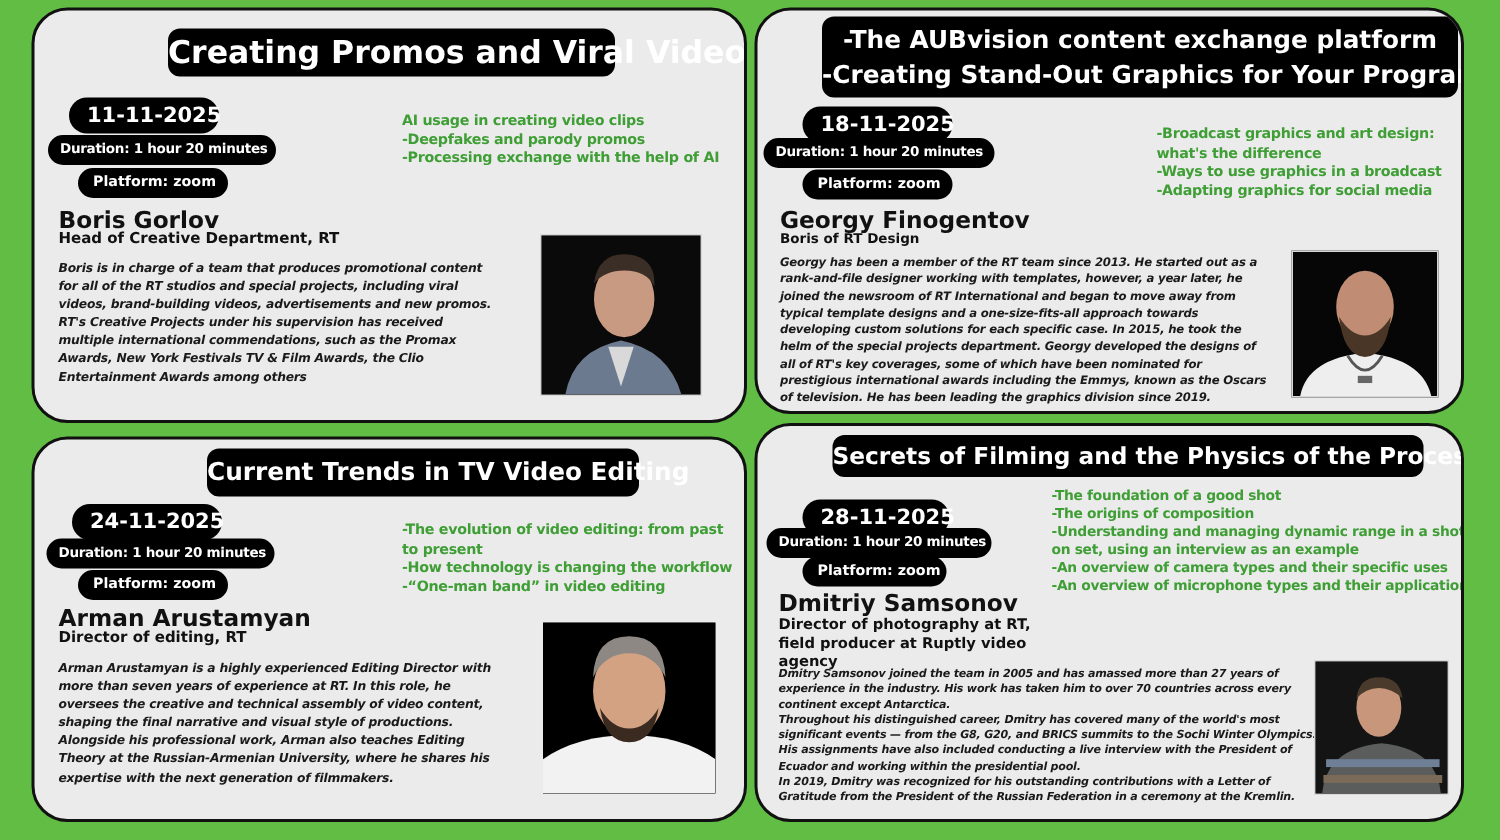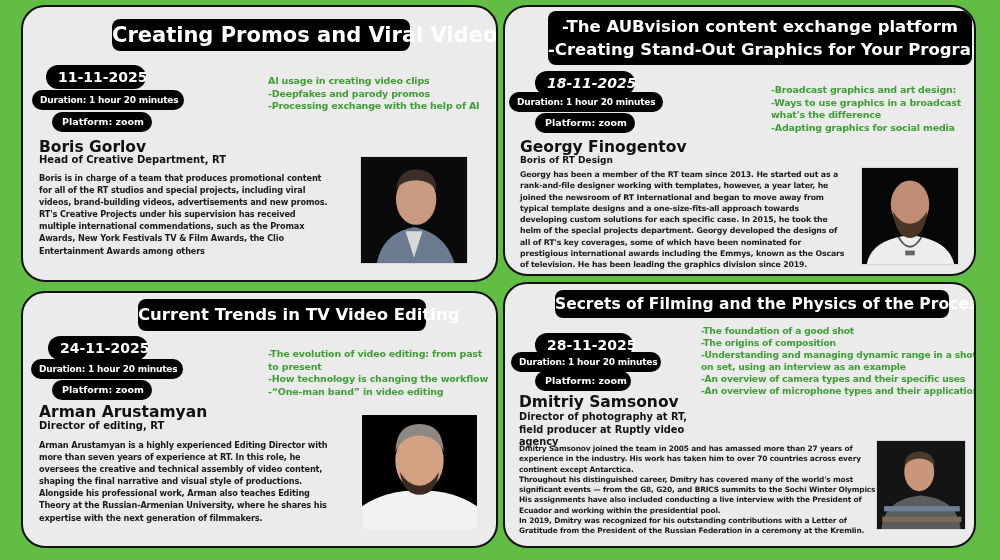--- a/index.html
+++ b/index.html
@@ -50,20 +50,21 @@
   .topics div { white-space: nowrap; }
   .name { position: absolute; font-weight: bold; font-size: 15.5px; line-height: 18px; white-space: nowrap; }
   .role { position: absolute; font-weight: bold; font-size: 10px; line-height: 12.5px; }
   .bio {
     position: absolute;
     font-weight: bold;
     font-size: 8.2px;
     line-height: 12.1px;
     color: #1a1a1a;
     letter-spacing: -0.15px;
+    font-style: italic;
   }
   .bio p { margin: 0; }
   .photo {
     position: absolute;
     background: #000;
     border: 1px solid #d8d8d8;
     overflow: hidden;
   }
   .photo svg { width: 100%; height: 100%; display: block; }
 </style>
@@ -96,27 +97,27 @@
       <path d="M33 30 Q36 10 55 12 Q72 14 71 32 Q66 22 52 22 Q40 22 33 30 Z" fill="#3b2e26"></path>
     </svg>
   </div>
 </div>
 
 <div class="card" style="left:503px;top:5px;width:473px;height:271px;">
   <div class="title" style="left:43px;top:4px;width:424px;height:54px;padding-top:4px;font-size:16.5px;line-height:23px;">
     <div>-The AUBvision content exchange platform</div>
     <div>-Creating Stand-Out Graphics for Your Programs</div>
   </div>
-  <div class="badge b-date" style="left:30px;top:64px;width:100px;font-style:italic;">18-11-2025</div>
+  <div class="badge b-date" style="left:30px;top:64px;width:100px;">18-11-2025</div>
   <div class="badge b-dur" style="left:4px;top:85px;width:154px;">Duration: 1 hour 20 minutes</div>
   <div class="badge b-plat" style="left:30px;top:106px;width:100px;">Platform: zoom</div>
   <div class="topics" style="left:266px;top:77px;">
     <div>-Broadcast graphics and art design:</div>
+    <div>what's the difference</div>
     <div>-Ways to use graphics in a broadcast</div>
-    <div>what's the difference</div>
     <div>-Adapting graphics for social media</div>
   </div>
   <div class="name" style="left:15px;top:131px;">Georgy Finogentov</div>
   <div class="role" style="left:15px;top:147px;font-size:9px;">Boris of RT Design</div>
   <div class="bio" style="left:15px;top:162px;width:325px;font-size:7.8px;line-height:11.3px;">
     <p>Georgy has been a member of the RT team since 2013. He started out as a rank-and-file designer working with templates, however, a year later, he joined the newsroom of RT International and began to move away from typical template designs and a one-size-fits-all approach towards developing custom solutions for each specific case. In 2015, he took the helm of the special projects department. Georgy developed the designs of all of RT's key coverages, some of which have been nominated for prestigious international awards including the Emmys, known as the Oscars of television. He has been leading the graphics division since 2019.</p>
   </div>
   <div class="photo" style="left:356px;top:160px;width:98px;height:98px;">
     <svg viewBox="0 0 100 100" preserveAspectRatio="none">
       <rect width="100" height="100" fill="#060606"></rect>

